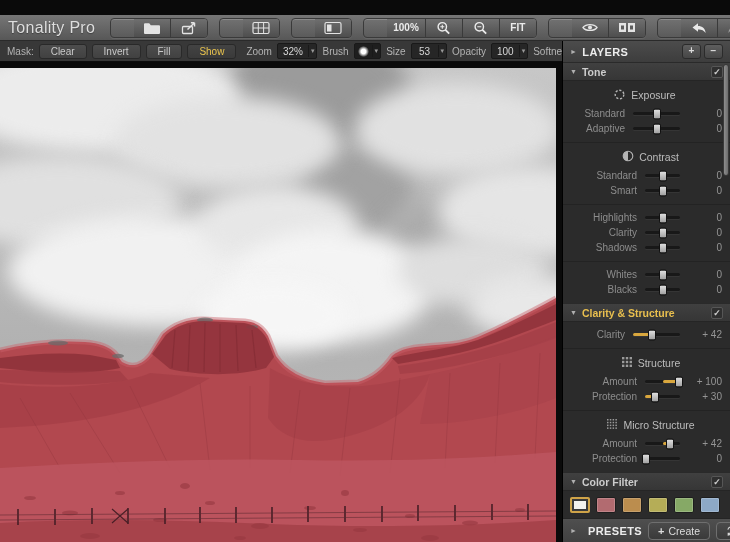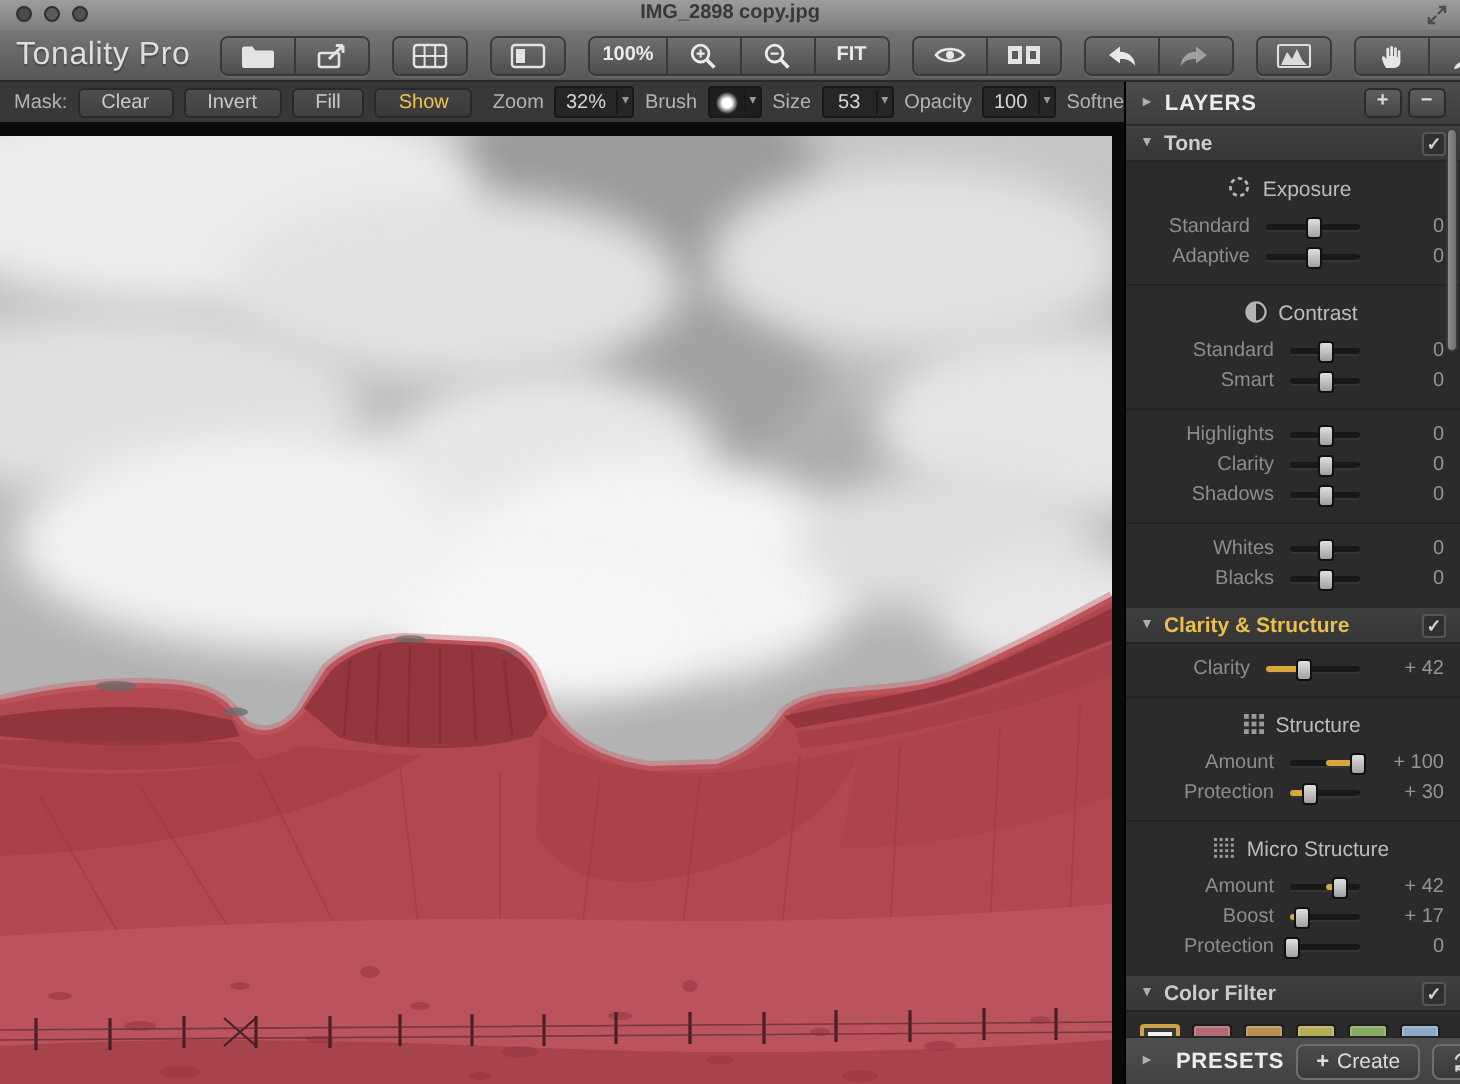--- a/index.html
+++ b/index.html
@@ -14,21 +14,21 @@
   .l1{background:#4a4a4a;} .l2{background:#5a5a5a;} .l3{background:#505050;}
   .win-title{position:absolute;left:0;right:0;top:1px;text-align:center;font-size:10px;color:#383838;font-weight:bold;}
   .resize-ic{position:absolute;right:6px;top:2px;}
 
   
   .toolbar{position:absolute;top:15px;left:0;right:0;height:26px;box-sizing:border-box;
     background:linear-gradient(#767676,#575757);border-bottom:1px solid #2a2a2a;
     display:flex;align-items:center;padding:0 8px;}
   .app-name{font-size:16px;color:#dedede;letter-spacing:.3px;text-shadow:0 1px 1px rgba(0,0,0,.35);margin-right:4px;white-space:nowrap;}
   .tb-group{display:flex;margin-left:11px;border:1px solid #3a3a3a;border-radius:4px;overflow:hidden;
-    box-shadow:inset 0 1px 0 rgba(255,255,255,.18),0 1px 0 rgba(255,255,255,.08);flex:none;}
+    box-shadow:inset 0 1px 0 rgba(255,255,255,.18),0 1px 0 rgba(255,255,255,.08);flex:none;padding-left:23px;}
   .tb-btn{height:18px;min-width:24px;padding:0 6px;display:flex;align-items:center;justify-content:center;
     background:linear-gradient(#6f6f6f,#4e4e4e);border-left:1px solid #3a3a3a;}
   .tb-btn:first-child{border-left:none;}
   .tb-txt{font-size:10px;font-weight:bold;color:#ebebeb;}
 
   
   .maskbar{position:absolute;top:41px;left:0;width:562px;height:21px;box-sizing:border-box;
     background:#383838;border-bottom:1px solid #0d0d0d;display:flex;align-items:center;
     padding:0 7px;font-size:10px;color:#aaa;gap:5px;}
   .mb-label{color:#b3b3b3;}
@@ -91,31 +91,20 @@
   .pb-title{color:#ececec;font-size:11px;font-weight:bold;letter-spacing:.4px;margin-right:auto;}
   .pb-btn{display:flex;align-items:center;gap:4px;background:linear-gradient(#4b4b4b,#3a3a3a);
     border:1px solid #6f6f6f;border-radius:4px;color:#dcdcdc;font-size:10.5px;padding:2px 9px;}
   .pb-plus{font-weight:bold;font-size:11px;}
 </style>
 </head>
 <body>
 
 <div class="window">
 
-  <div class="titlebar">
-    <div class="traffic">
-      <span class="light l1"></span>
-      <span class="light l2"></span>
-      <span class="light l3"></span>
-    </div>
-    <div class="win-title">IMG_2898 copy.jpg</div>
-    <svg class="resize-ic" width="11" height="11" viewBox="0 0 11 11">
-      <path d="M6.5,1.5 h3 v3 M9.5,1.5 L6,5 M4.5,9.5 h-3 v-3 M1.5,9.5 L5,6" stroke="#4c4c4c" stroke-width="1.2" fill="none"></path>
-    </svg>
-  </div>
 
   <div class="toolbar">
     <span class="app-name">Tonality Pro</span>
 
     <div class="tb-group">
       <div class="tb-btn">
         <svg width="18" height="14" viewBox="0 0 18 14">
           <path d="M1,12 V3.2 a1,1 0 0 1 1,-1 h4.2 l1.6,2 H16 a1,1 0 0 1 1,1 V12 a1,1 0 0 1 -1,1 H2 a1,1 0 0 1 -1,-1 Z" fill="#e3e3e3"></path>
         </svg>
       </div>
@@ -517,28 +506,20 @@
             </div>
             <div class="srow">
               <span class="slabel">Amount</span>
               <span class="strack">
                 <span class="sfill" style="left: 50%; width: 20%;"></span>
                 <span class="sthumb" style="left: 70%;"></span>
               </span>
               <span class="svalue">+ 42</span>
             </div>
             <div class="srow">
-              <span class="slabel">Boost</span>
-              <span class="strack">
-                <span class="sfill" style="left: 0%; width: 17%;"></span>
-                <span class="sthumb" style="left: 17%;"></span>
-              </span>
-              <span class="svalue">+ 17</span>
-            </div>
-            <div class="srow">
               <span class="slabel">Protection</span>
               <span class="strack">
                 <span class="sthumb" style="left: 1.5%;"></span>
               </span>
               <span class="svalue">0</span>
             </div>
           </div>
         </div>
         <div class="sec-header">
           <span class="tri">▼</span>

